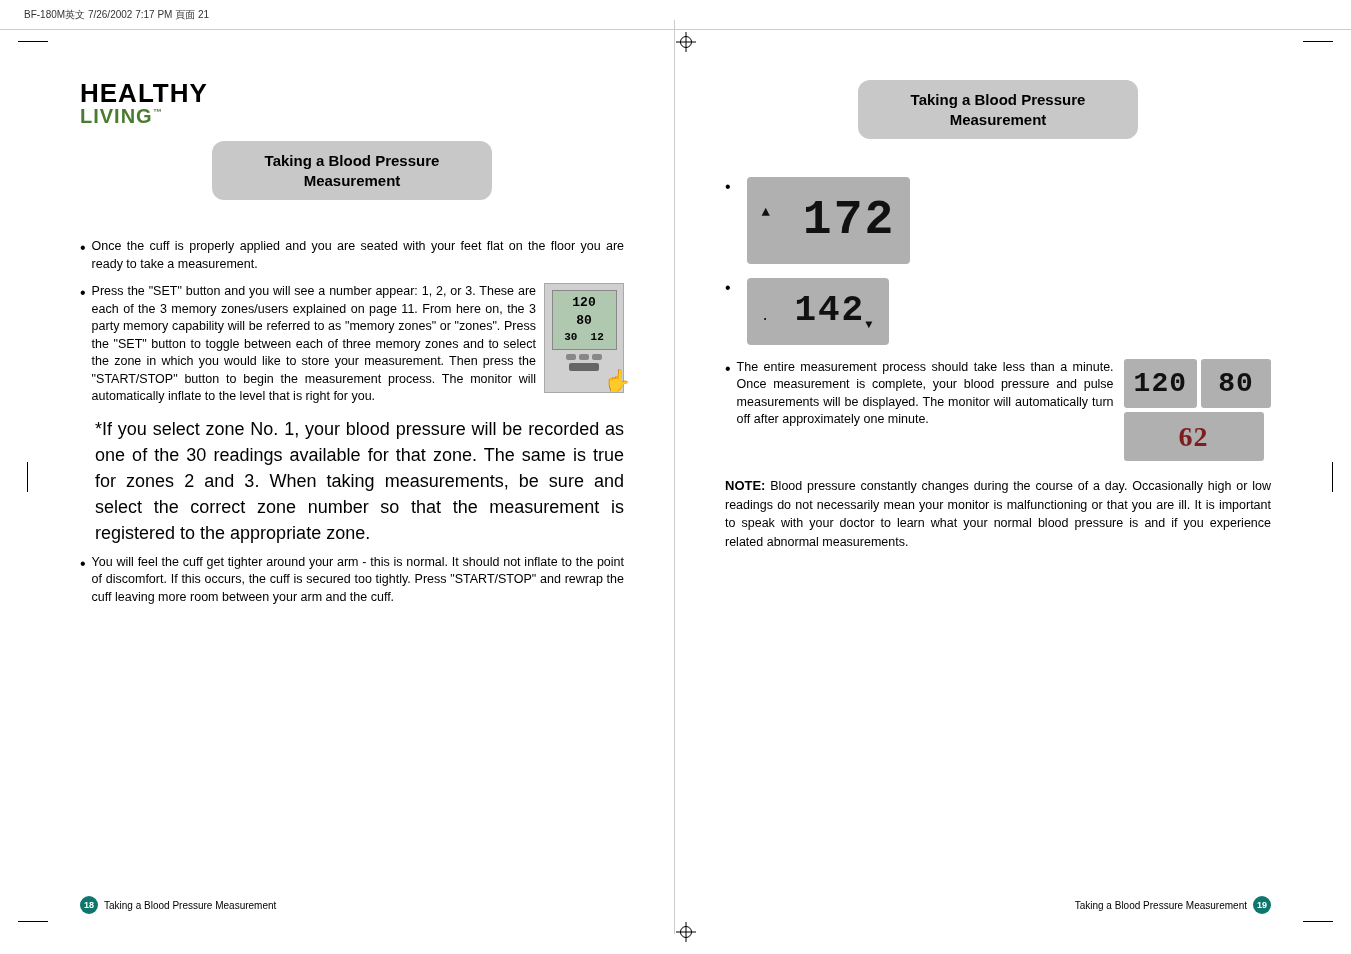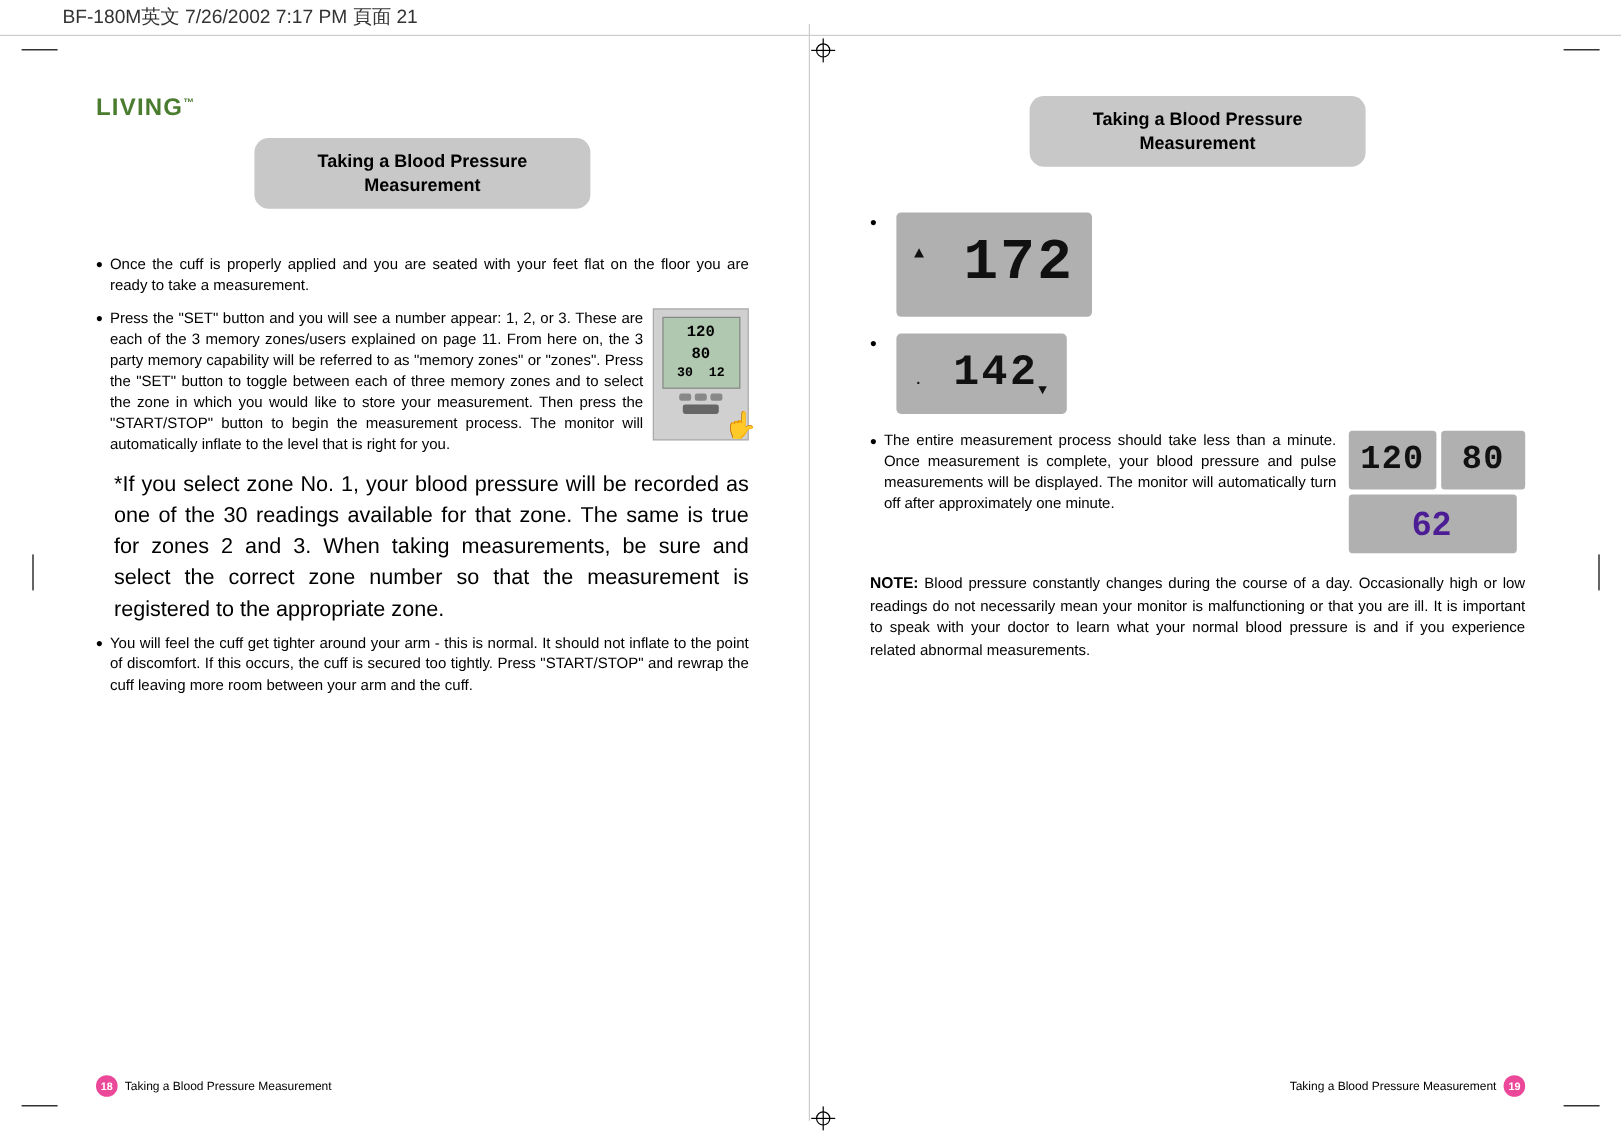--- a/index.html
+++ b/index.html
@@ -23,22 +23,22 @@
 
     
     .header-bar {
       position: absolute;
       top: 0;
       left: 0;
       right: 0;
       height: 30px;
       display: flex;
       align-items: center;
-      padding: 0 52px;
-      font-size: 16px;
+      padding: 0 24px;
+      font-size: 10px;
       color: #333;
       border-bottom: 1px solid #ccc;
     }
 
     
     .left-page {
       width: 675px;
       padding: 60px 50px 60px 80px;
       position: relative;
       border-right: 1px solid #ccc;
@@ -268,24 +268,24 @@
       color: #111;
       text-align: center;
       min-width: 70px;
       letter-spacing: 1px;
     }
 
     .display-box-sm2 {
       background: #b0b0b0;
       border-radius: 3px;
       padding: 5px 10px;
-      font-family: Liberation Sans, sans-serif;
+      font-family: Liberation Serif, serif;
       font-size: 28px;
       font-weight: bold;
-      color: #4c1d95;
+      color: #7f1d1d;
       text-align: center;
       min-width: 140px;
       letter-spacing: 1px;
     }
 
     
     .note-section {
       margin-top: 15px;
       font-size: 12.5px;
       line-height: 1.5;
@@ -294,21 +294,21 @@
 
     .note-bold {
       font-weight: bold;
       font-size: 13px;
     }
 
     .footer-page-circle {
       width: 18px;
       height: 18px;
       border-radius: 50%;
-      background: #ec4899;
+      background: #0f766e;
       color: #fff;
       display: flex;
       align-items: center;
       justify-content: center;
       font-size: 9px;
       font-weight: bold;
     }
 
     .page-footer-left {
       position: absolute;
@@ -419,20 +419,23 @@
   <div style="position:absolute; top:50%; left:18px; transform:translateY(-50%);">
     <div style="width:1px;height:30px;background:#000;margin-left:9px;"></div>
   </div>
   <div style="position:absolute; top:50%; right:18px; transform:translateY(-50%);">
     <div style="width:1px;height:30px;background:#000;margin-left:9px;"></div>
   </div>
 
   <div class="left-page">
 
     <div class="logo-area">
+      <div class="logo-healthy">
+        <span>HEALTHY</span>
+      </div>
       <div class="logo-living">
         <span>LIVING</span><span class="logo-tm">™</span>
       </div>
     </div>
 
     <div class="left-title-wrapper">
       <div class="section-title-box">
         <div class="section-title">Taking a Blood Pressure<br>Measurement</div>
       </div>
     </div>

